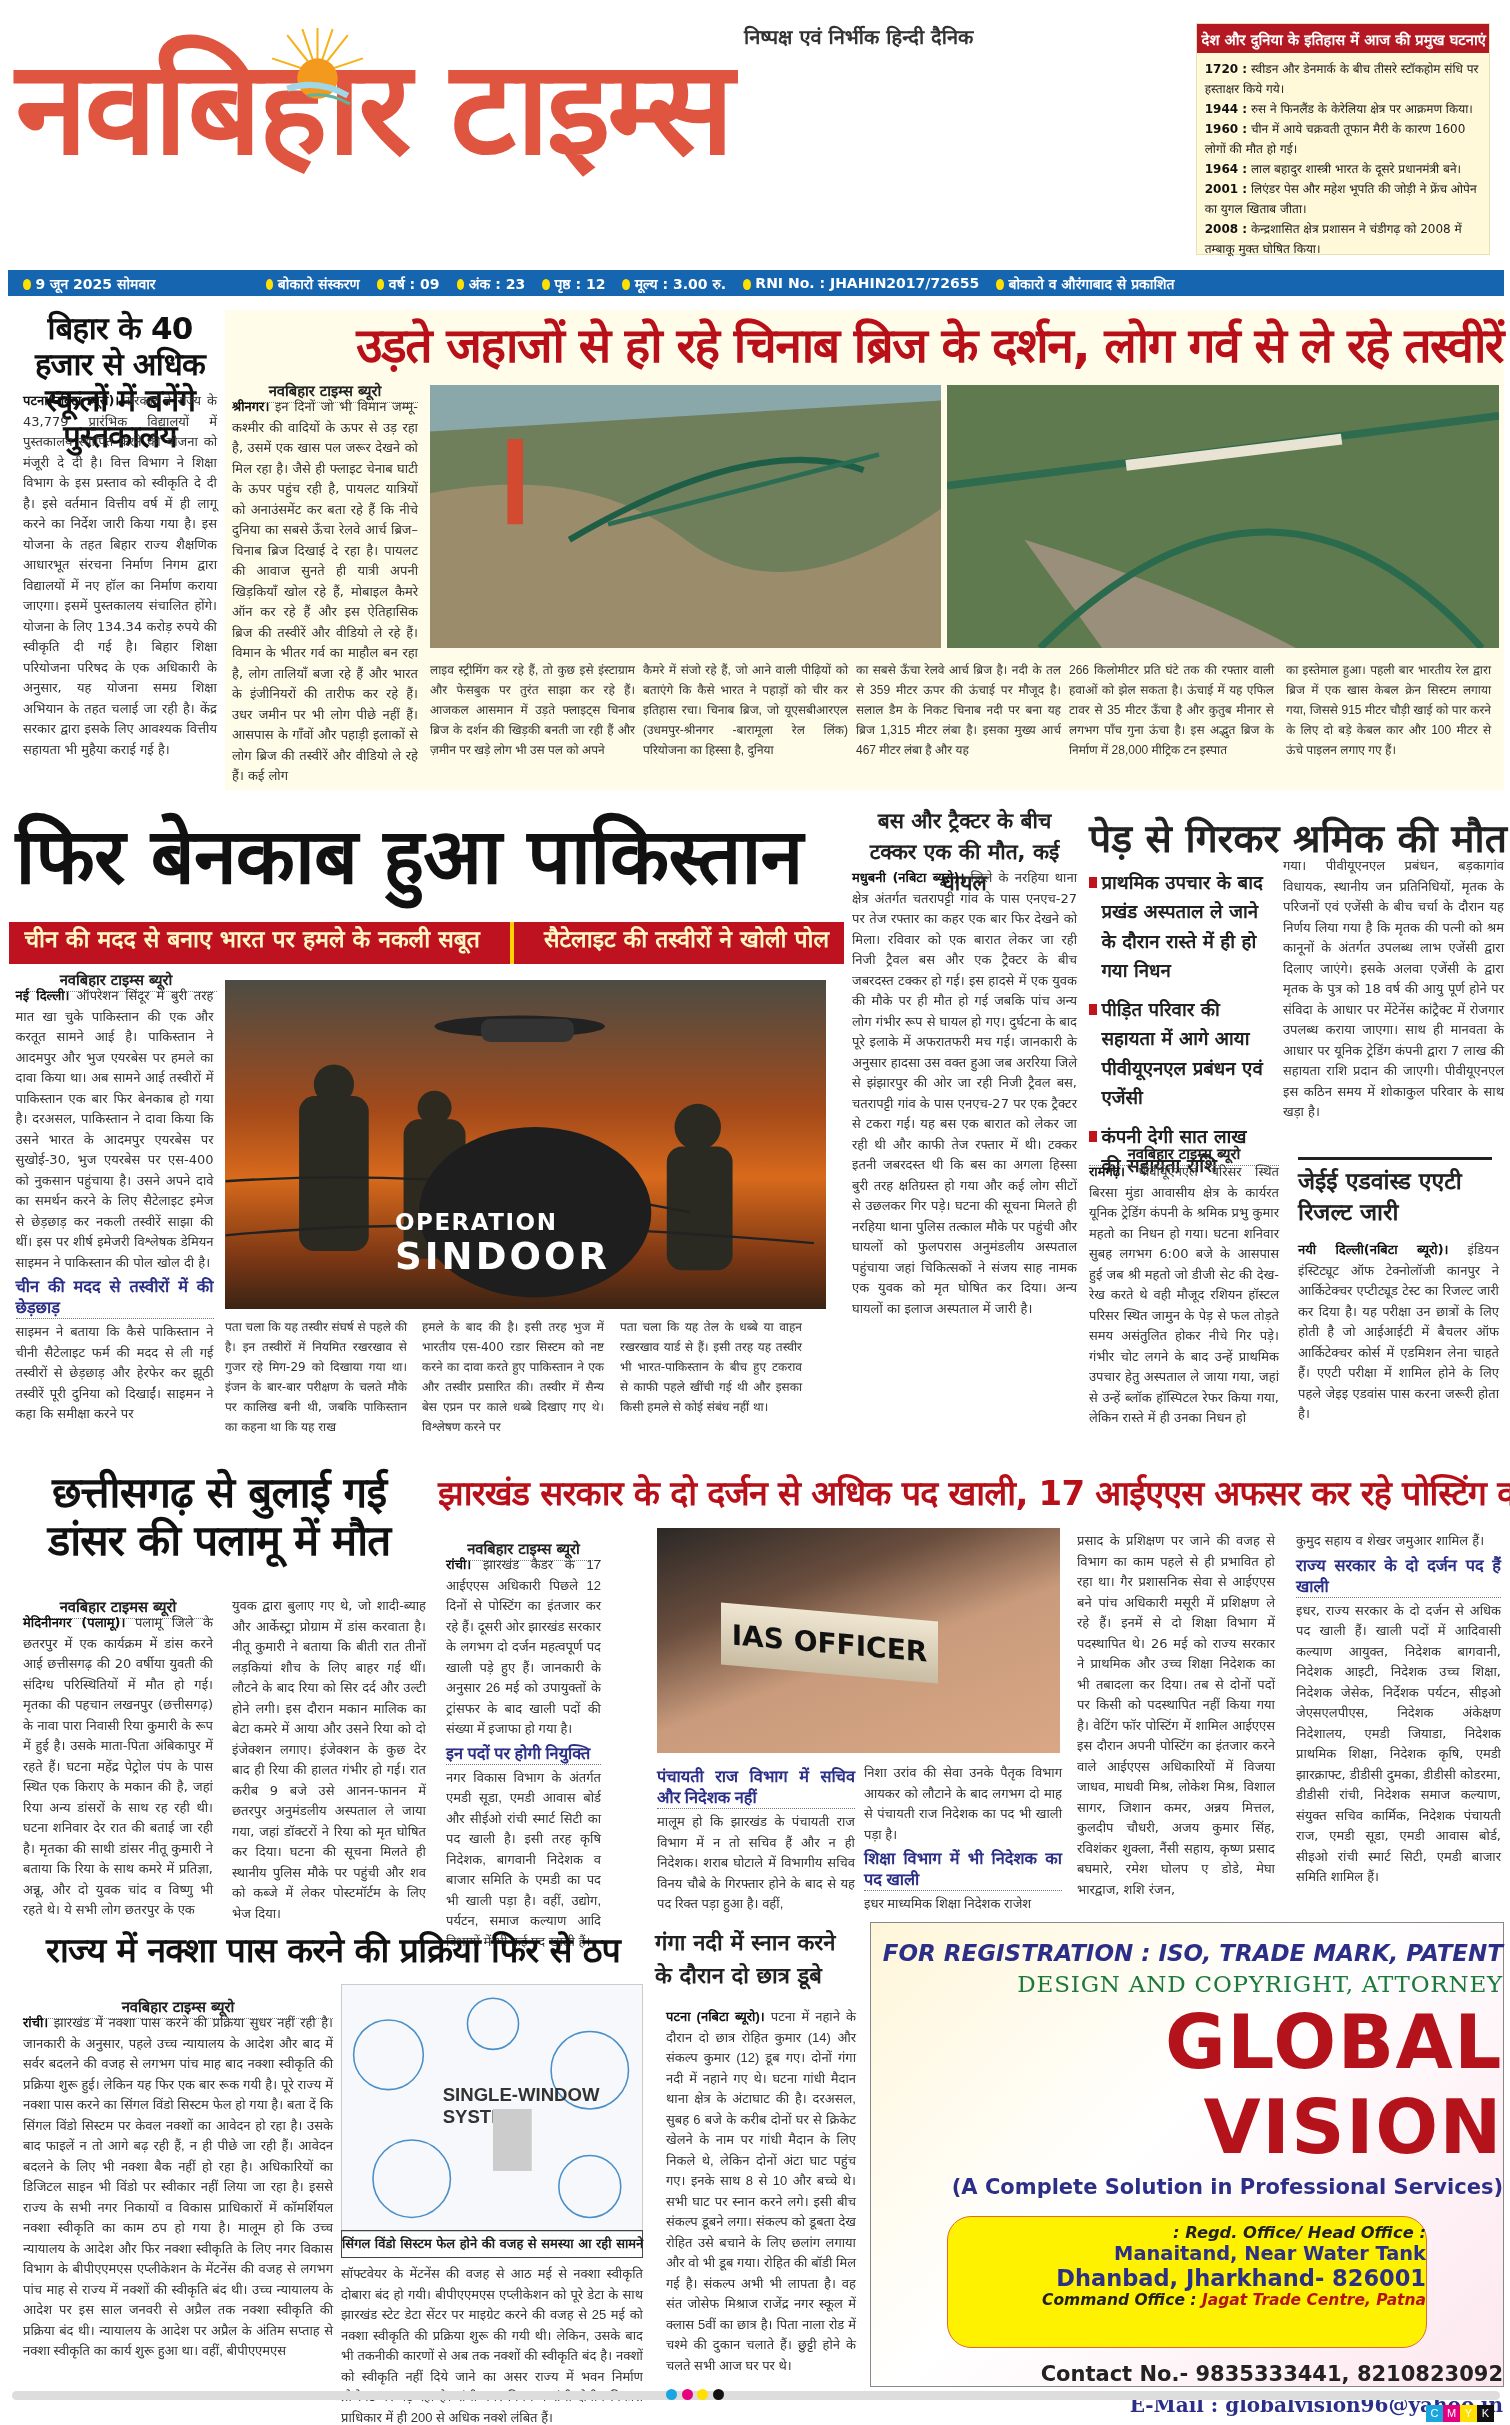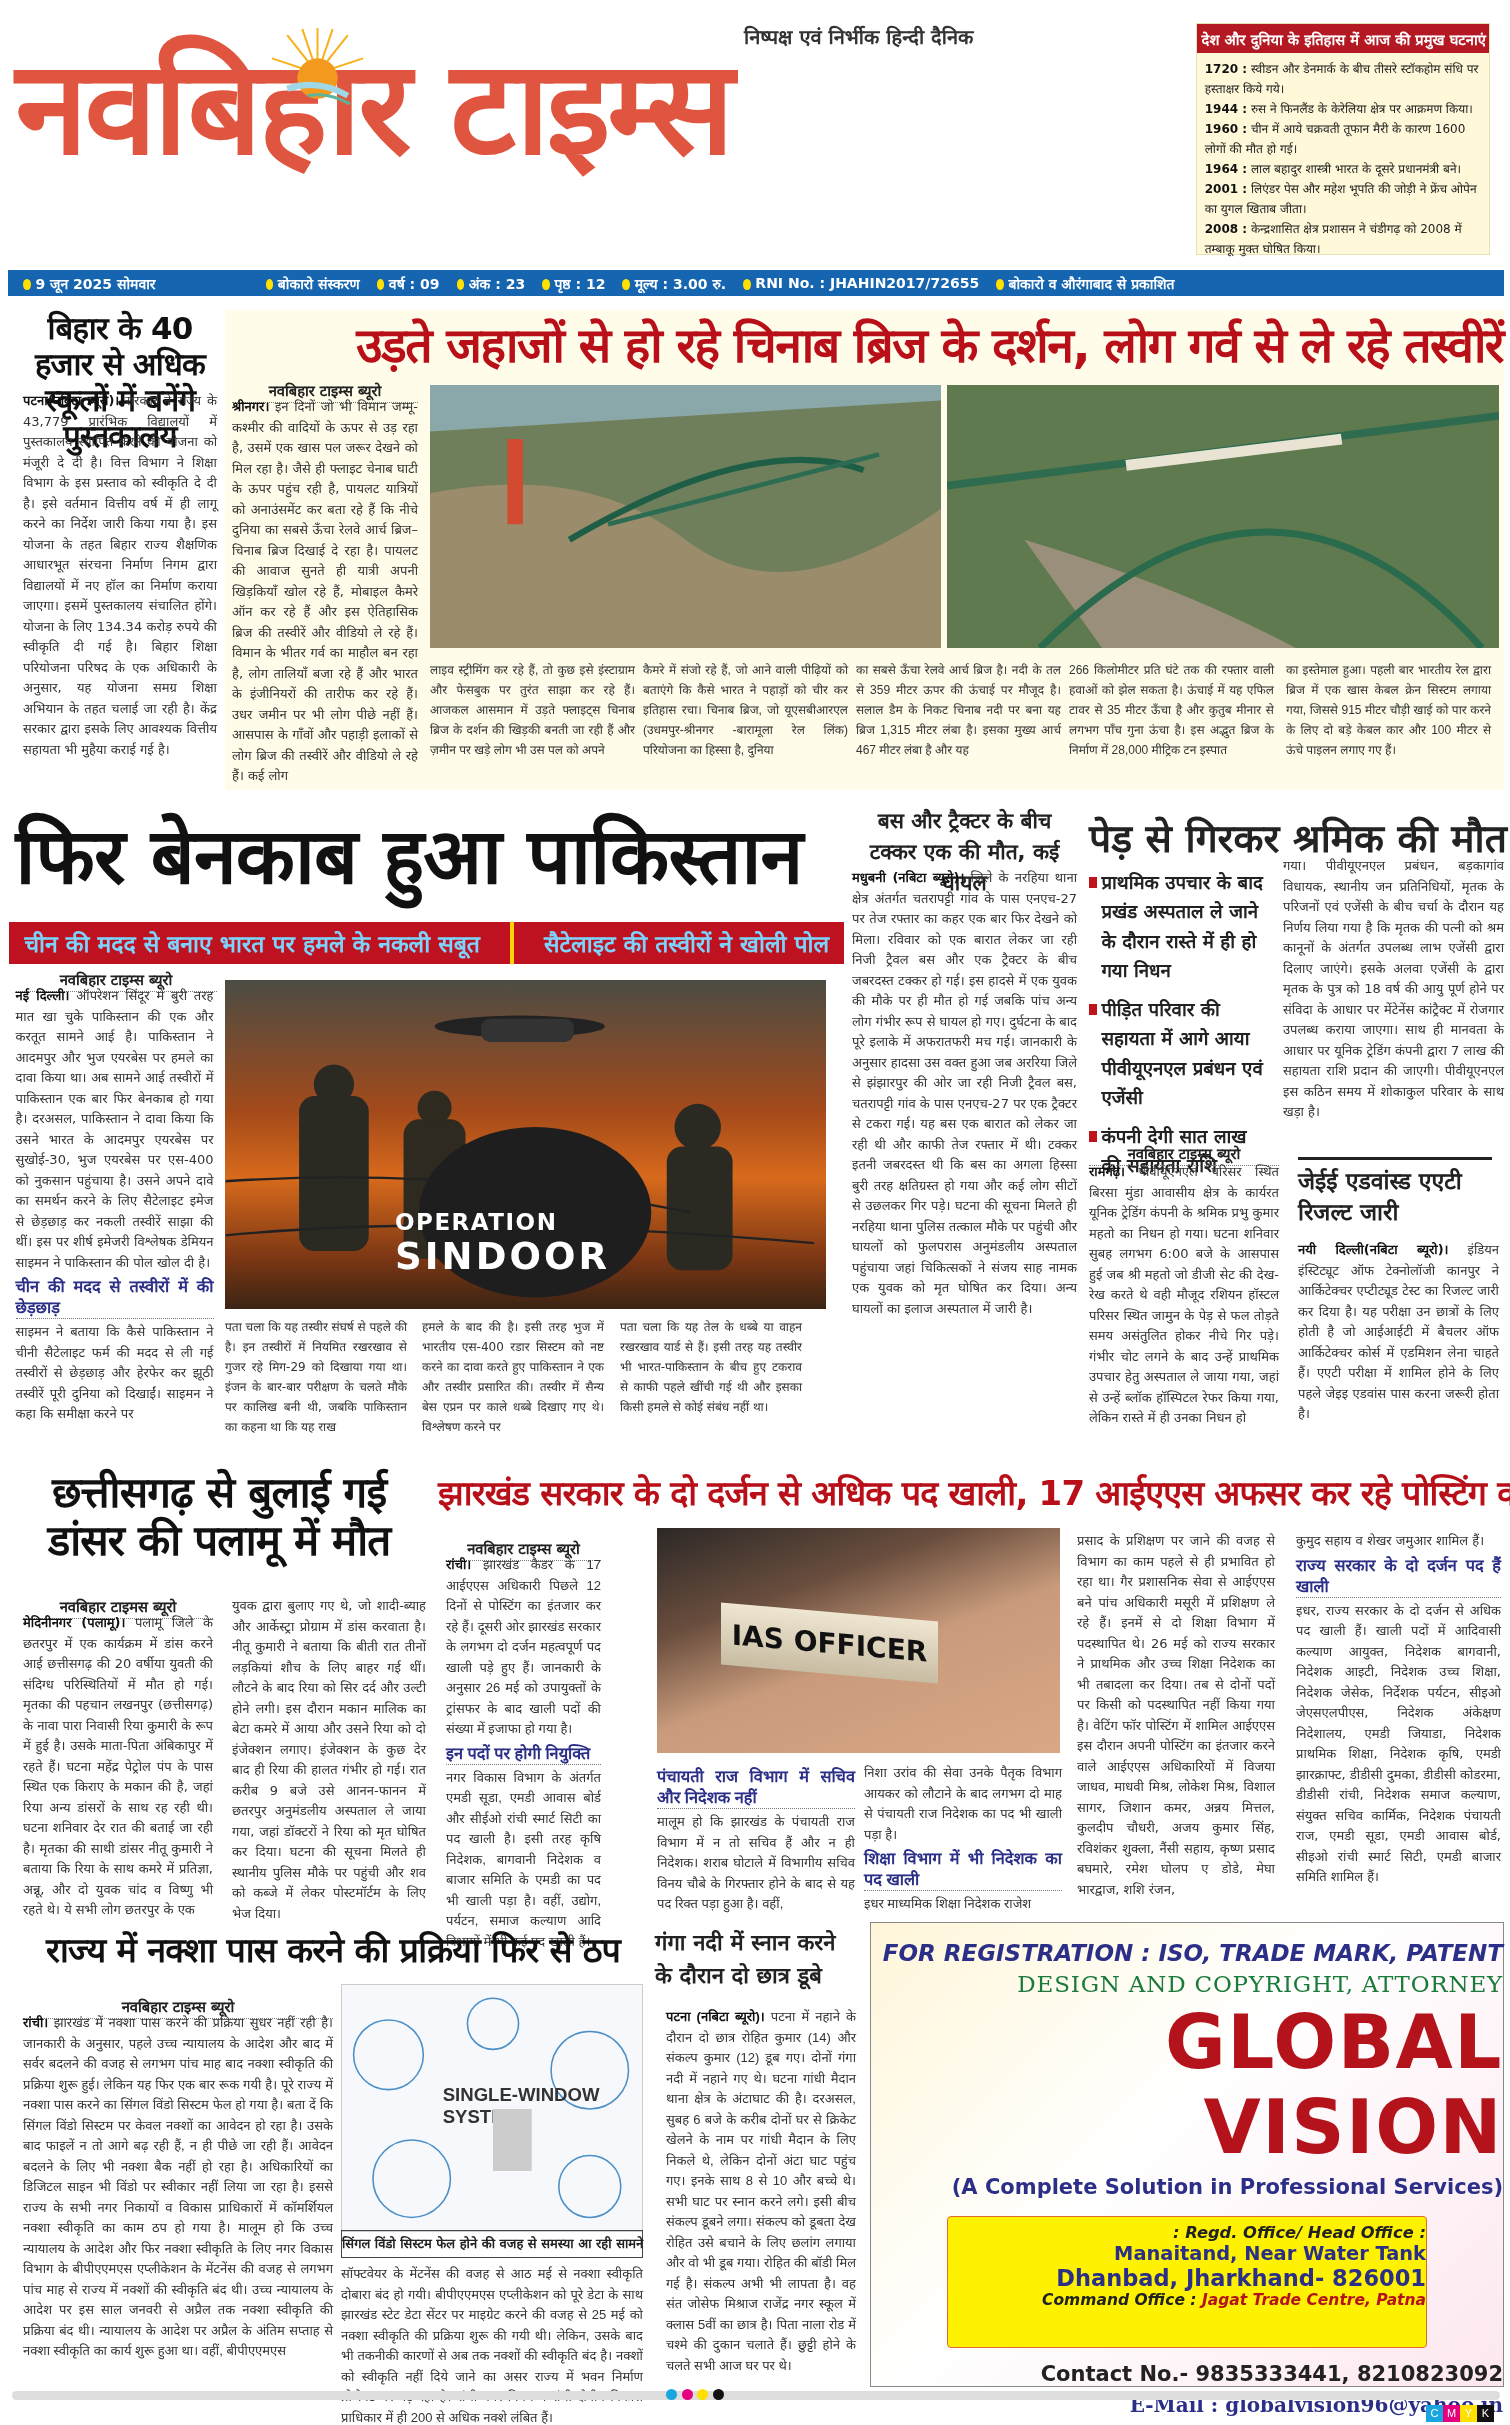--- a/index.html
+++ b/index.html
@@ -27,21 +27,21 @@
 #s1-left-body{left:23px;top:391px;width:194px}
 #s1-bg{left:225px;top:310px;width:1279px;height:480px;background:#fffcea}
 #s1-hl{left:232px;top:314px;width:1271px;font-size:48px;line-height:62px;color:#b80f18;font-weight:bold;white-space:nowrap;letter-spacing:-1.5px;text-align:right}
 #s1-byline{left:232px;top:380px;width:186px}
 #s1-body{left:232px;top:397px;width:186px}
 #bridge1{left:430px;top:385px;width:511px;height:263px}
 #bridge2{left:947px;top:385px;width:552px;height:263px}
 .bcol{top:660px;width:205px;font-size:12px;line-height:20px;text-align:justify;color:#333}
 
 #pak-hl{left:15.5px;top:806px;width:829px;font-size:77px;line-height:101px;white-space:nowrap;text-align:left}
-#pak-sub{left:9.3px;top:922px;width:835px;height:42px;background:#bf1220;color:#7dd3fc;font-size:23px;font-weight:bold;display:flex;align-items:center;justify-content:space-around;white-space:nowrap}
+#pak-sub{left:9.3px;top:922px;width:835px;height:42px;background:#bf1220;color:#fef9c3;font-size:23px;font-weight:bold;display:flex;justify-content:space-around;white-space:nowrap}
 #pak-sub .sep{width:3.1px;height:42px;background:#ffd200}
 #pak-byline{left:15.5px;top:969px;width:201px}
 #pak-body{left:15.5px;top:986px;width:198px}
 #op-img{left:225px;top:980px;width:601px;height:329px;background:linear-gradient(180deg,#4c4c44 0%,#a44a1a 40%,#d86a1c 60%,#7a3614 85%,#3a2414 100%)}
 #op-label{left:395px;top:1209px;width:294px;text-align:left;color:#fff;font-weight:bold}
 .pcol{top:1317px;width:182px;font-size:12px;line-height:20px;text-align:justify;color:#333}
 #bus-hl{left:856px;top:806px;width:217px;font-size:21px;line-height:31px;text-align:center;font-weight:bold}
 #bus-body{left:852px;top:868px;width:225px}
 #tree-hl{left:1089px;top:814px;width:415px;font-size:39px;line-height:50px;font-weight:bold;white-space:nowrap}
 #tree-pts{left:1089px;top:868px;width:182px;font-weight:bold;font-size:18.6px;line-height:29.4px}
@@ -74,21 +74,21 @@
 #sw-img{left:341px;top:1984px;width:302px;height:248px;background:#f6f8fb;border:0.8px solid #ccc}
 #sw-cap{left:341px;top:2230px;width:302px;height:28px;border:0.8px solid #444;font-size:13px;font-weight:bold;text-align:center;line-height:26px;color:#222;white-space:nowrap}
 #sw-body{left:341px;top:2264px;width:302px}
 #ganga-hl{left:655px;top:1926px;width:201px;font-size:22px;line-height:33px;text-align:left;font-weight:bold;color:#222}
 #ganga-body{left:666px;top:2007px;width:190px}
 #ad{left:870px;top:1922px;width:634px;height:465px;border:0.8px solid #888;background:linear-gradient(135deg,#fff6d9 0%,#fff 45%,#fde7ef 100%);text-align:right}
 #ad .l1{margin-top:17px;font-size:23px;font-weight:bold;font-style:italic;color:#2b2f87}
 #ad .l2{margin-top:5px;font-size:23px;color:#1a7a3a;font-family:"DejaVu Serif","Liberation Serif",serif;letter-spacing:0.8px}
 #ad .l3{margin-top:3.1px;font-size:74px;line-height:85px;font-weight:bold;color:#b5131b;letter-spacing:1.5px}
 #ad .l4{margin-top:4.6px;font-size:21px;font-weight:bold;color:#2b2f87}
-#ad .box{margin:17px auto 0;width:480px;height:132px;background:#fff200;border:1.5px solid #e06a2a;border-radius:4px;padding-top:6.2px}
+#ad .box{margin:17px auto 0;width:480px;height:132px;background:#fff200;border:1.5px solid #e06a2a;border-radius:24px;padding-top:6.2px}
 #ad .box div{font-weight:bold;color:#2b2f87}
 #ad .b1{font-size:16.3px;font-style:italic;color:#222 !important}
 #ad .b2{font-size:19.4px}
 #ad .b3{font-size:22.5px}
 #ad .b4{font-size:15.5px;font-style:italic;color:#222 !important}
 #ad .b4 span{color:#b5131b}
 #ad .l5{margin-top:14px;font-size:21px;font-weight:bold;color:#222}
 #ad .l6{margin-top:7.7px;font-size:20px;font-weight:bold;color:#2b2f87;font-family:"DejaVu Serif","Liberation Serif",serif}
 #footbar{left:11.6px;top:2391px;width:1488px;height:9.3px;background:#ddd;border-radius:4.6px}
 #cmyk-dots{left:666px;top:2389px;display:flex;gap:4.6px}

